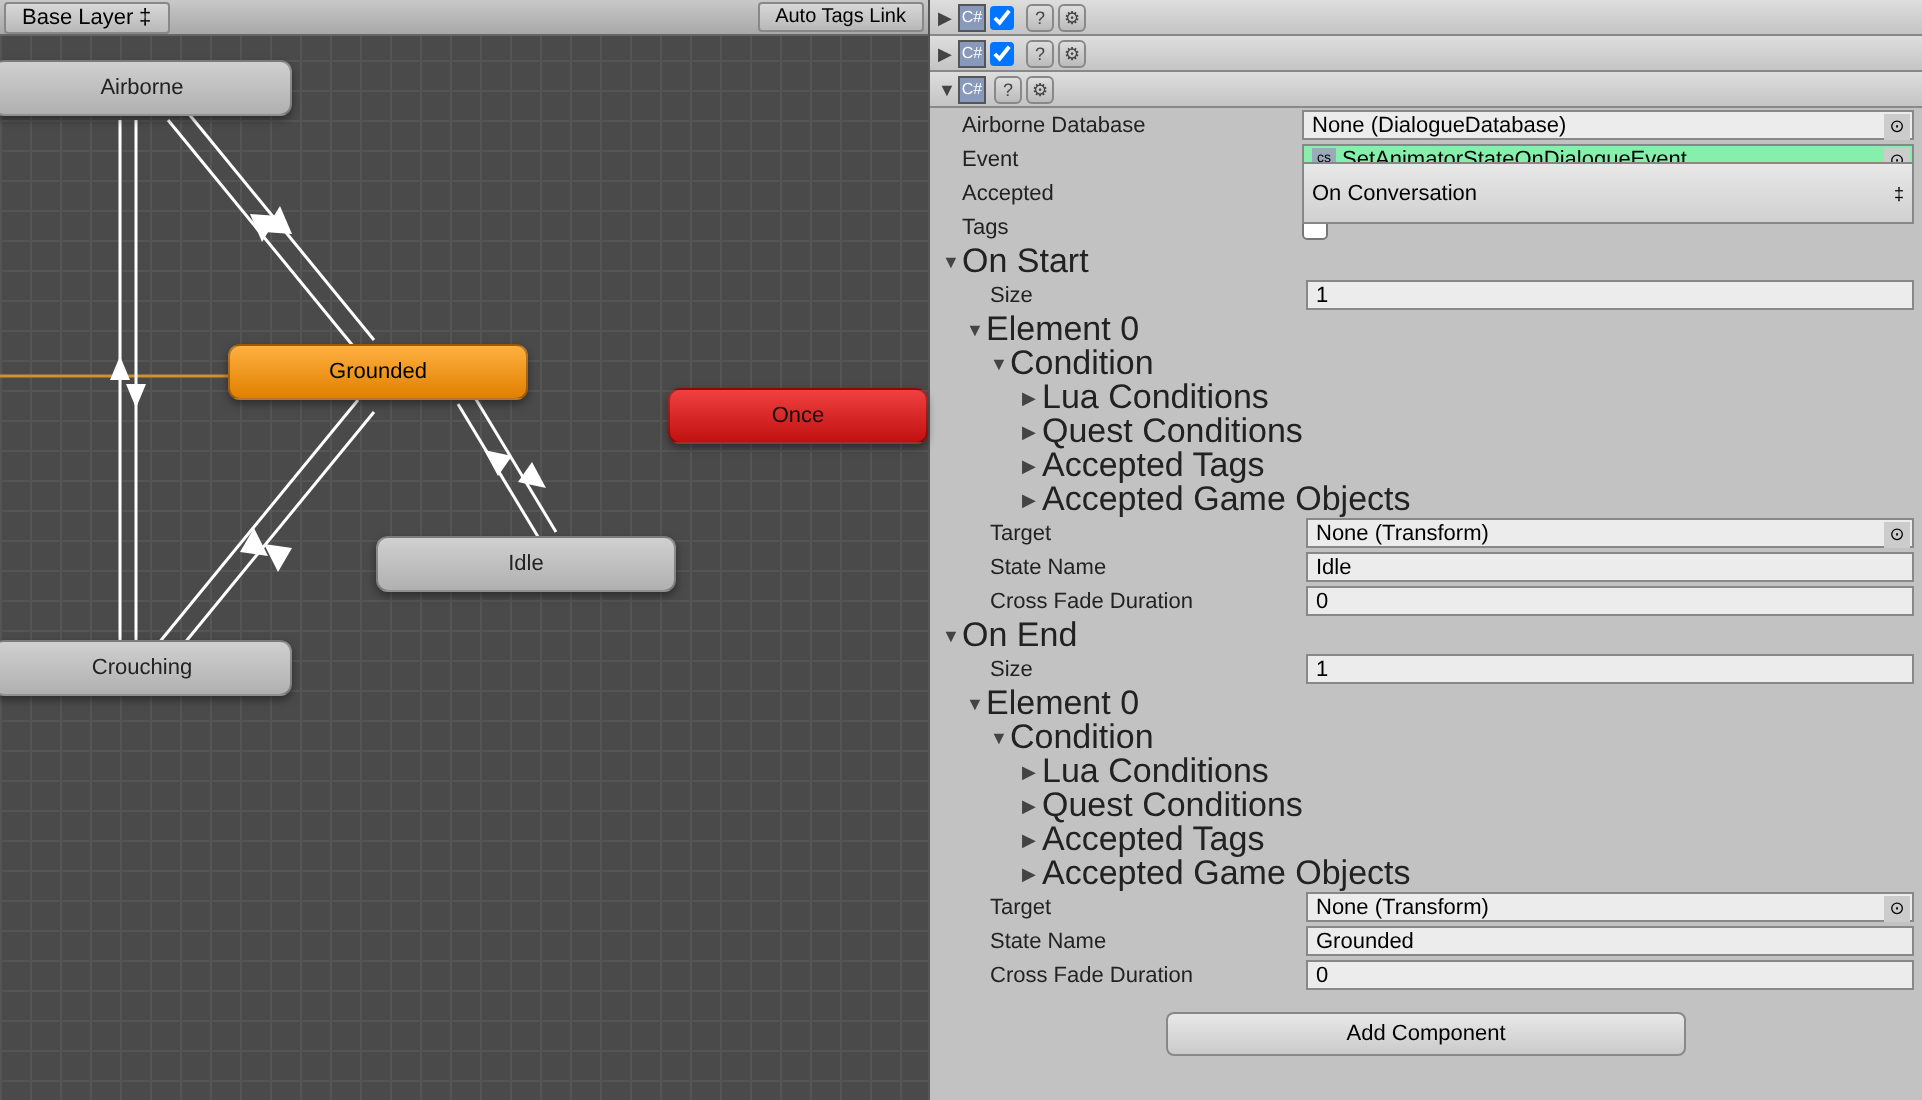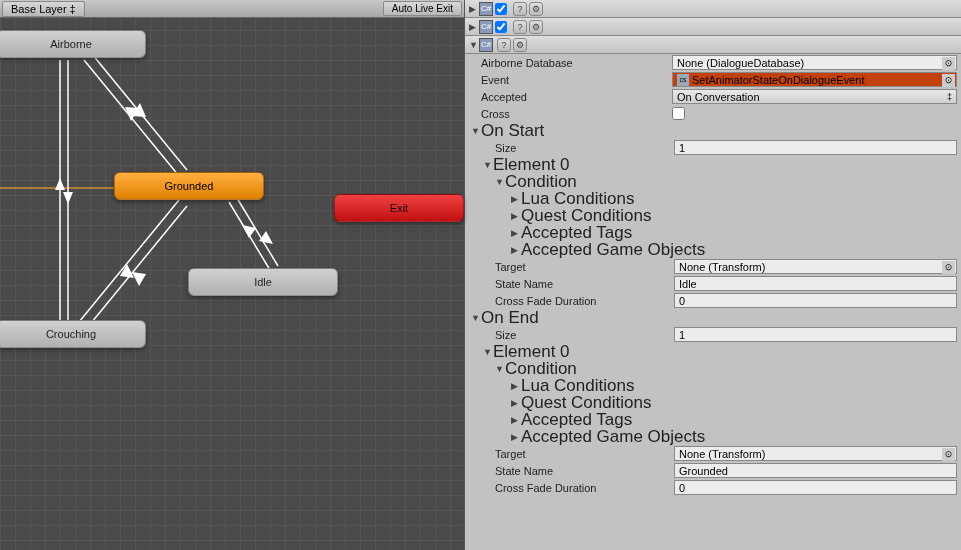--- a/index.html
+++ b/index.html
@@ -20,26 +20,26 @@
 .component-header { display: flex; align-items: center; background: linear-gradient(#dcdcdc,#c4c4c4); border-top: 1px solid #ddd; border-bottom: 1px solid #888; padding: 2px 4px; height: 18px; }
 .component-header .foldout { width: 10px; font-size: 9px; color: #444; cursor: pointer; }
 .component-header .icon { width: 14px; height: 14px; background: #6a8; border: 1px solid #555; margin-right: 2px; font-size: 8px; text-align: center; line-height: 12px; color: #fff; }
 .component-header .icon.cs { background: #89b; }
 .component-header input[type=checkbox] { margin-right: 4px; width: 12px; height: 12px; }
 .component-header .title { flex: 1; font-weight: bold; font-size: 11px; }
 .component-header .help-icon, .component-header .gear-icon { width: 14px; height: 14px; background: linear-gradient(#ddd,#bbb); border: 1px solid #888; border-radius: 3px; margin-left: 2px; font-size: 9px; text-align: center; line-height: 12px; color: #444; cursor: pointer; }
 
 .prop-row { display: flex; align-items: center; padding: 1px 4px 1px 16px; height: 17px; }
 .prop-label { width: 170px; font-size: 11px; color: #222; }
-.prop-value { flex: 1; display: flex; align-items: flex-end; margin-left: 21px; }
+.prop-value { flex: 1; display: flex; align-items: flex-end; }
 .object-field { flex: 1; height: 15px; background: #ececec; border: 1px solid #888; font-size: 11px; padding: 0 16px 0 4px; display: flex; align-items: center; position: relative; }
 .object-field .obj-icon { width: 12px; height: 12px; background: #9ab; margin-right: 3px; font-size: 7px; text-align: center; line-height: 12px; }
 .object-field .picker { position: absolute; right: 1px; top: 1px; width: 13px; height: 13px; background: #ccc; text-align: center; font-size: 9px; line-height: 13px; cursor: pointer; }
 .text-field { flex: 1; height: 15px; background: #ececec; border: 1px solid #888; font-size: 11px; padding: 0 4px; }
-.dropdown { flex: 1; height: 15px; background: linear-gradient(#e8e8e8,#d0d0d0); border: 1px solid #888; font-size: 11px; padding: 0 4px; display: flex; align-items: center; position: relative; cursor: pointer; }
+.dropdown { flex: 1; height: 31px; background: linear-gradient(#e8e8e8,#d0d0d0); border: 1px solid #888; font-size: 11px; padding: 0 4px; display: flex; align-items: center; position: relative; cursor: pointer; }
 .dropdown::after { content: "‡"; position: absolute; right: 4px; font-size: 9px; }
 .checkbox-field { width: 13px; height: 13px; }
 
 .foldout-row { display: flex; align-items: center; padding: 1px 4px 1px 6px; height: 17px; cursor: pointer; }
 .foldout-row.l1 { padding-left: 18px; }
 .foldout-row.l2 { padding-left: 30px; }
 .foldout-row.l3 { padding-left: 46px; }
 .foldout-arrow { width: 10px; font-size: 9px; color: #444; }
 .foldout-label { font-size: 17px; color: #222; }
 
@@ -52,21 +52,21 @@
 svg.trans line { stroke: #fff; stroke-width: 1.5; }
 svg.trans polygon { fill: #fff; }
 </style>
 </head>
 <body>
 
 <div class="animator">
   <div class="animator-toolbar">
     <button class="toolbar-btn"><span>Base Layer</span> <span>‡</span></button>
     <div class="toolbar-spacer"></div>
-    <button class="toolbar-btn">Auto Live Exit</button>
+    <button class="toolbar-btn">Auto Tags Link</button>
   </div>
 
   <svg class="trans">
 
     <line x1="84" y1="42" x2="179" y2="158"></line>
     <line x1="92" y1="36" x2="187" y2="152"></line>
     <polygon points="131,103 125,89 139,90"></polygon>
     <polygon points="140,85 146,99 132,98"></polygon>
 
     <line x1="179" y1="182" x2="79" y2="304"></line>
@@ -82,21 +82,21 @@
     <line x1="0" y1="170" x2="114" y2="170" style="stroke:#d09030"></line>
 
     <line x1="60" y1="42" x2="60" y2="304"></line>
     <line x1="68" y1="42" x2="68" y2="304"></line>
     <polygon points="60,160 55,172 65,172"></polygon>
     <polygon points="68,186 63,174 73,174"></polygon>
   </svg>
 
   <div class="state-node state-gray" style="left:-4px; top:30px;">Airborne</div>
   <div class="state-node state-orange" style="left:114px; top:172px;">Grounded</div>
-  <div class="state-node state-red" style="left:334px; top:194px; width:130px;">Exit</div>
+  <div class="state-node state-red" style="left:334px; top:194px; width:130px;">Once</div>
   <div class="state-node state-gray" style="left:188px; top:268px;">Idle</div>
   <div class="state-node state-gray" style="left:-4px; top:320px;">Crouching</div>
 </div>
 
 <div class="inspector">
 
   <div class="component-header">
     <span class="foldout">▶</span>
     <span class="icon cs">C#</span>
     <input type="checkbox" checked="" style="">
@@ -125,39 +125,39 @@
       <div class="object-field">
         <span>None (DialogueDatabase)</span>
         <span class="picker">⊙</span>
       </div>
     </div>
   </div>
 
   <div class="prop-row">
     <span class="prop-label">Event</span>
     <div class="prop-value">
-      <div class="object-field" style="background:#c2410c;">
+      <div class="object-field" style="background:#86efac;">
         <span class="obj-icon">cs</span>
         <span>SetAnimatorStateOnDialogueEvent</span>
         <span class="picker">⊙</span>
       </div>
     </div>
   </div>
 
   <div class="prop-row">
     <span class="prop-label">Accepted</span>
     <div class="prop-value">
       <div class="dropdown">
           <span>On Conversation</span>
         </div>
     </div>
   </div>
 
   <div class="prop-row">
-    <span class="prop-label">Cross</span>
+    <span class="prop-label">Tags</span>
     <div class="prop-value">
         <input type="checkbox" class="checkbox-field" style="">
       </div>
   </div>
 
   <div class="foldout-row">
     <span class="foldout-arrow">▼</span>
     <span class="foldout-label">On Start</span>
   </div>
   <div class="prop-row l2">
@@ -263,13 +263,16 @@
         <input class="text-field" value="Grounded" style="">
       </div>
   </div>
   <div class="prop-row l2">
     <span class="prop-label" style="width:158px;">Cross Fade Duration</span>
     <div class="prop-value">
         <input class="text-field" value="0" style="">
       </div>
   </div>
 
+  <div class="add-component-row">
+    <button class="add-component-btn">Add Component</button>
+  </div>
 </div>
 
 </body></html>

